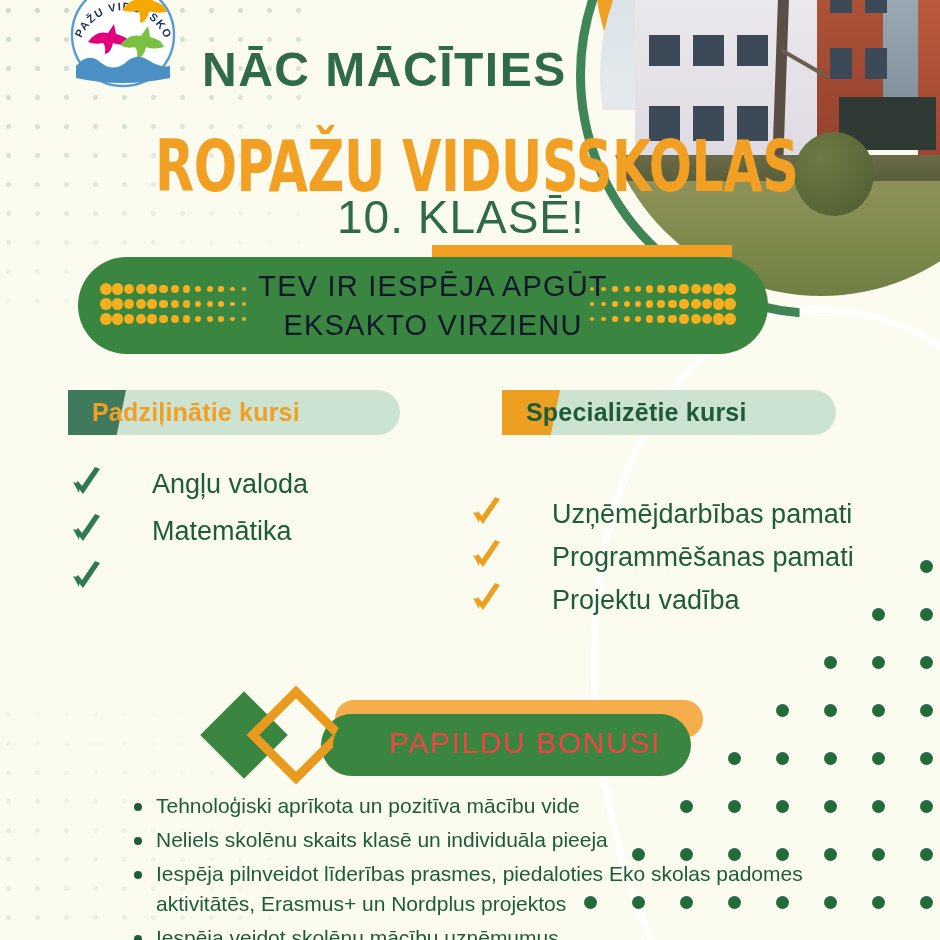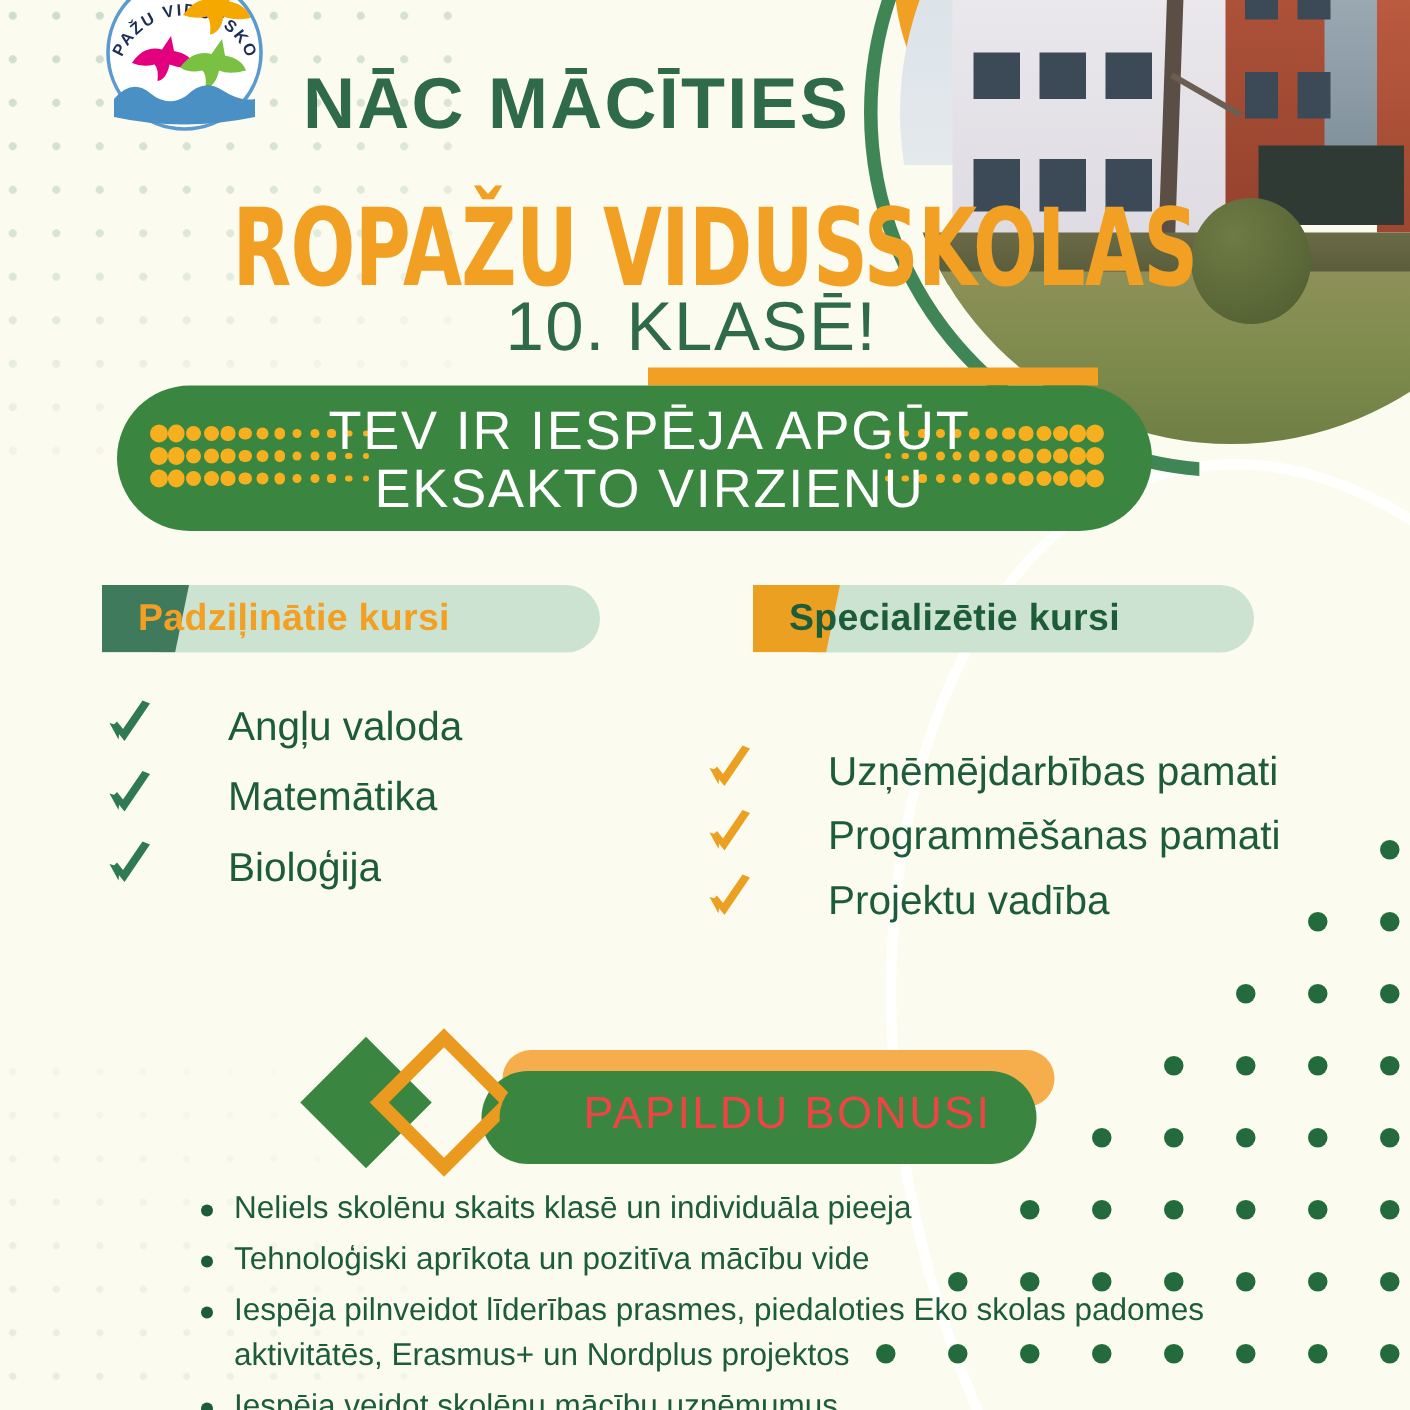--- a/index.html
+++ b/index.html
@@ -101,22 +101,22 @@
     background:#f2a024;
   }
 
   
   .banner{
     position:absolute; left:78px; top:257px; width:690px; height:97px;
     background:#3a8641; border-radius:49px;
   }
   .banner .btxt{
     position:absolute; left:0; right:0; top:10px;
-    text-align:center; color:#ffffff;
-    font-size:36px; line-height:39px; letter-spacing:1.2px;
+    text-align:center; color:#0f172a;
+    font-size:29px; line-height:39px; letter-spacing:1.2px;
     padding-left:20px;
   }
   .dotfield{ position:absolute; top:26px; width:160px; height:46px; }
   .dotfield span{ position:absolute; border-radius:50%; background:#f6b01f; }
   .dotleft{ left:22px; }
   .dotright{ right:22px; }
 
   
   .badge{ position:absolute; height:45px; }
   .badge .pill{
@@ -386,21 +386,20 @@
             <path d="M3 17 l7 2 -1 9 z" fill="#2f7a53"></path>
             <path d="M5 19 L13 29 L30 4 L25 2 L12 21 L8 16 z" fill="#2f7a53"></path>
           </svg></span>
         <span class="ctext">Matemātika</span>
       </div>
       <div class="citem">
         <span class="ck"><svg viewBox="0 0 34 34" width="34" height="34" aria-hidden="true">
             <path d="M3 17 l7 2 -1 9 z" fill="#2f7a53"></path>
             <path d="M5 19 L13 29 L30 4 L25 2 L12 21 L8 16 z" fill="#2f7a53"></path>
           </svg></span>
-        <span class="ctext">Bioloģija</span>
       </div>
     </div>
 
   <div class="checklist" id="list-right">
       <div class="citem">
         <span class="ck"><svg viewBox="0 0 34 34" width="34" height="34" aria-hidden="true">
             <path d="M3 17 l7 2 -1 9 z" fill="#eca021"></path>
             <path d="M5 19 L13 29 L30 4 L25 2 L12 21 L8 16 z" fill="#eca021"></path>
           </svg></span>
         <span class="ctext">Uzņēmējdarbības pamati</span>
@@ -426,25 +425,25 @@
     <div class="greenbar"></div>
     <div class="gdiamond"></div>
     <div class="odiamond"></div>
     <div class="gcircle"></div>
     <div class="rlabel">PAPILDU BONUSI</div>
   </div>
 
   <div class="bonuslist">
       <div class="bitem">
         <span class="bdot"></span>
-        <span class="btext">Neliels skolēnu skaits klasē un individuāla pieeja</span>
+        <span class="btext">Tehnoloģiski aprīkota un pozitīva mācību vide</span>
       </div>
       <div class="bitem">
         <span class="bdot"></span>
-        <span class="btext">Tehnoloģiski aprīkota un pozitīva mācību vide</span>
+        <span class="btext">Neliels skolēnu skaits klasē un individuāla pieeja</span>
       </div>
       <div class="bitem">
         <span class="bdot"></span>
         <span class="btext">Iespēja pilnveidot līderības prasmes, piedaloties Eko skolas padomes aktivitātēs, Erasmus+ un Nordplus projektos</span>
       </div>
       <div class="bitem">
         <span class="bdot"></span>
         <span class="btext">Iespēja veidot skolēnu mācību uzņēmumus</span>
       </div>
     </div>

